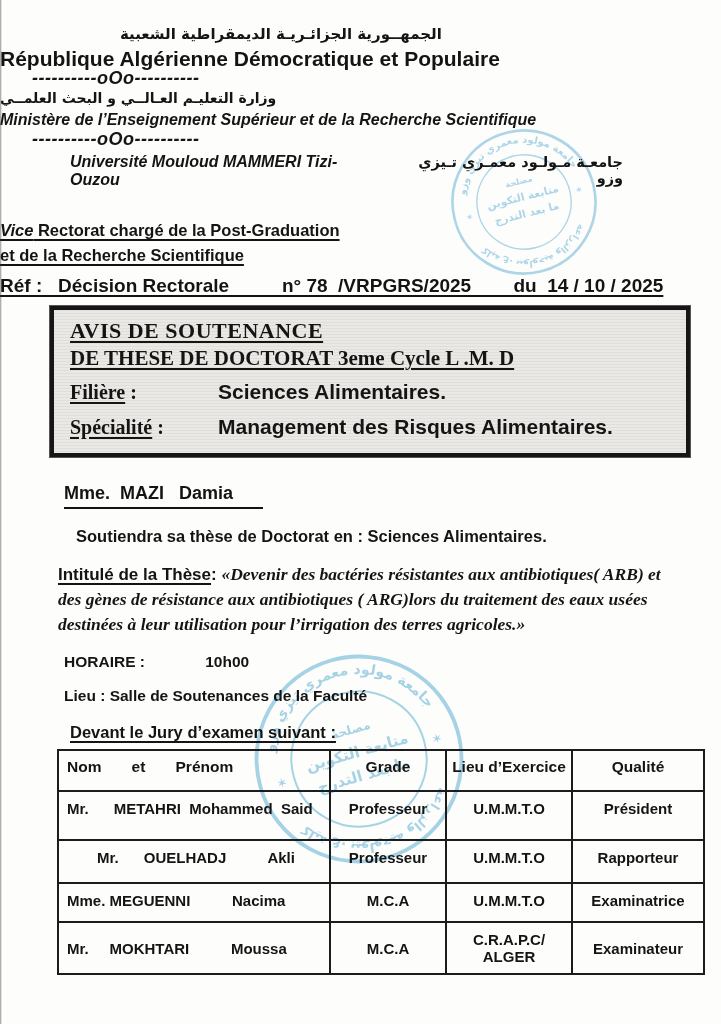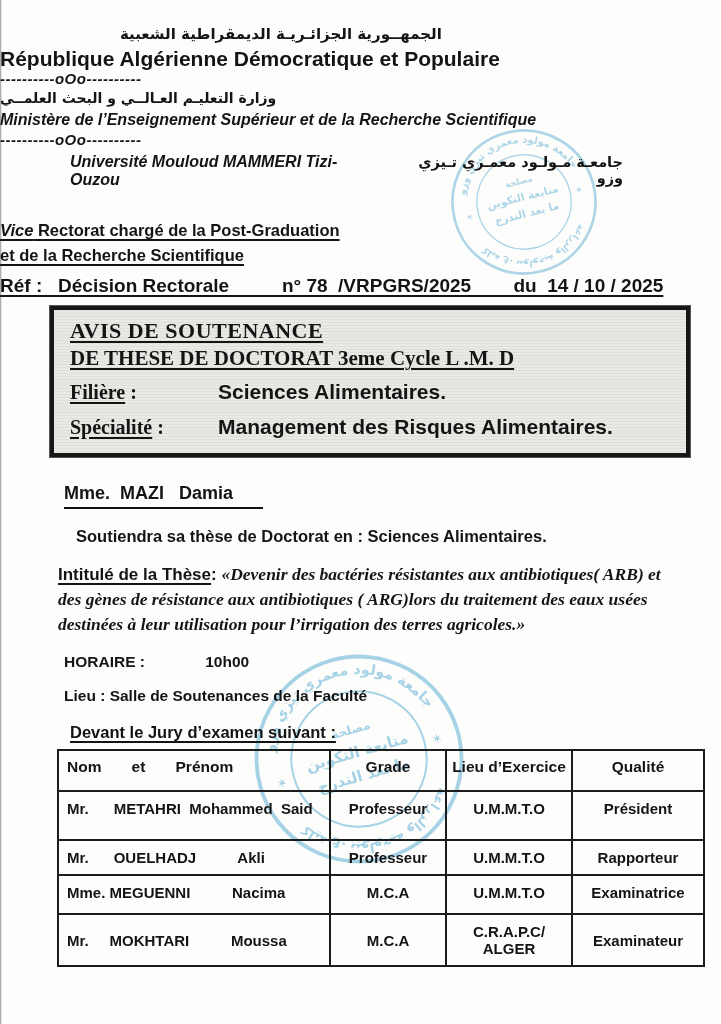--- a/index.html
+++ b/index.html
@@ -14,21 +14,21 @@
   .c{text-align:left;}
   .ar{font-family:"DejaVu Sans", sans-serif; direction:rtl;}
   .u{text-decoration:underline; text-underline-offset:3px; text-decoration-thickness:2px;}
   .pre{white-space:pre-wrap;}
   .it{font-style:italic;}
 
   
   .hdr{padding-top:24px;}
   .ar-rep{font-size:15px; padding-left:120px; line-height:20px;}
   .rep-fr{font-size:21px; margin-top:4px; line-height:21px;}
-  .sep{font-size:15px; line-height:17px; margin-top:1px; letter-spacing:.5px;}
+  .sep{font-size:18px; line-height:17px; margin-top:1px; letter-spacing:.5px;margin-left:32px;}
   .ar-min{font-size:14px; margin-top:2px; line-height:19px;}
   .min-fr{font-size:16px; font-style:italic; margin-top:2px; line-height:20px;}
   .univ-row{display:flex; justify-content:space-between; align-items:baseline;
     padding:0 98px 0 70px; margin-top:5px;}
   .univ-fr{font-size:16px; font-style:italic;}
   .univ-ar{font-size:14.5px;}
 
   
   .vice{margin-top:30px;}
   .vice-l1,.vice-l2{font-size:16.5px; line-height:22px;}
@@ -66,21 +66,21 @@
   table.jury{border-collapse:collapse; margin:7px 0 0 57px; width:618px;
     background:transparent; table-layout:fixed;}
   table.jury th, table.jury td{border:2.5px solid #1c1c1c; font-weight:700; vertical-align:middle;}
   table.jury th{font-size:15.5px; padding:7px 4px 14px;}
   table.jury td{font-size:15px; padding:8px 4px;}
   .c0{width:258px; text-align:left; padding-left:8px !important; white-space:pre-wrap;}
   .c1{width:106px; text-align:center; white-space:pre-wrap;}
   .c2{width:116px; text-align:center; white-space:pre-wrap;}
   .c3{width:122px; text-align:center; white-space:pre-wrap;}
   table.jury tbody tr:nth-child(1) td{padding-bottom:22px;}
-  table.jury tbody tr:nth-child(2) td{padding-bottom:8px;}
+  table.jury tbody tr:nth-child(2) td{padding-bottom:16px;text-align:center;}
   table.jury tbody tr:nth-child(3) td{padding-bottom:12px;}
 
   
   .stamp{position:absolute; z-index:0; pointer-events:none;}
   .stamp svg{display:block; width:100%; height:auto;}
   .stamp-1{left:448px; top:126px; width:152px; transform:rotate(-14deg); opacity:.5;}
   .stamp-2{left:250px; top:650px; width:218px; transform:rotate(-16deg); opacity:.55;}
   .stamp text{font-family:"DejaVu Sans", sans-serif; font-weight:700;}
 </style>
 </head>

